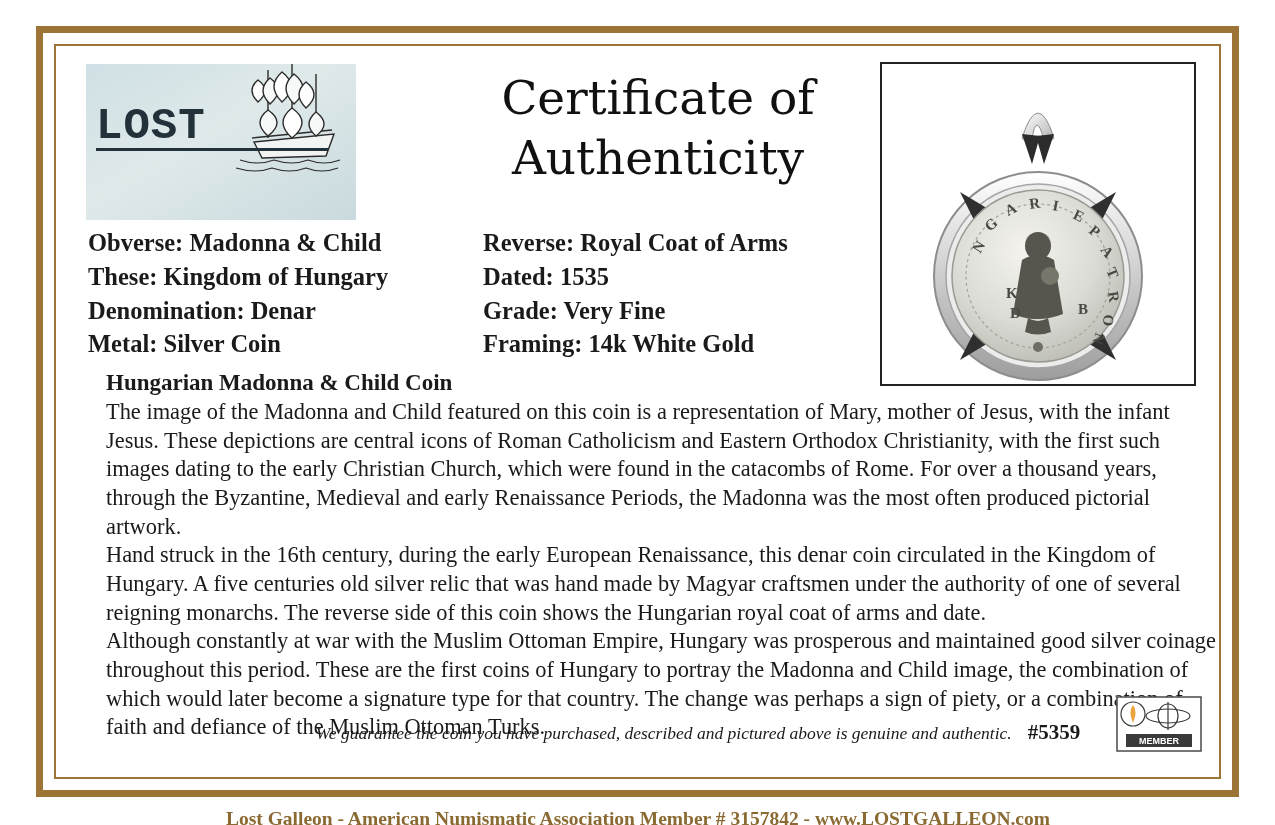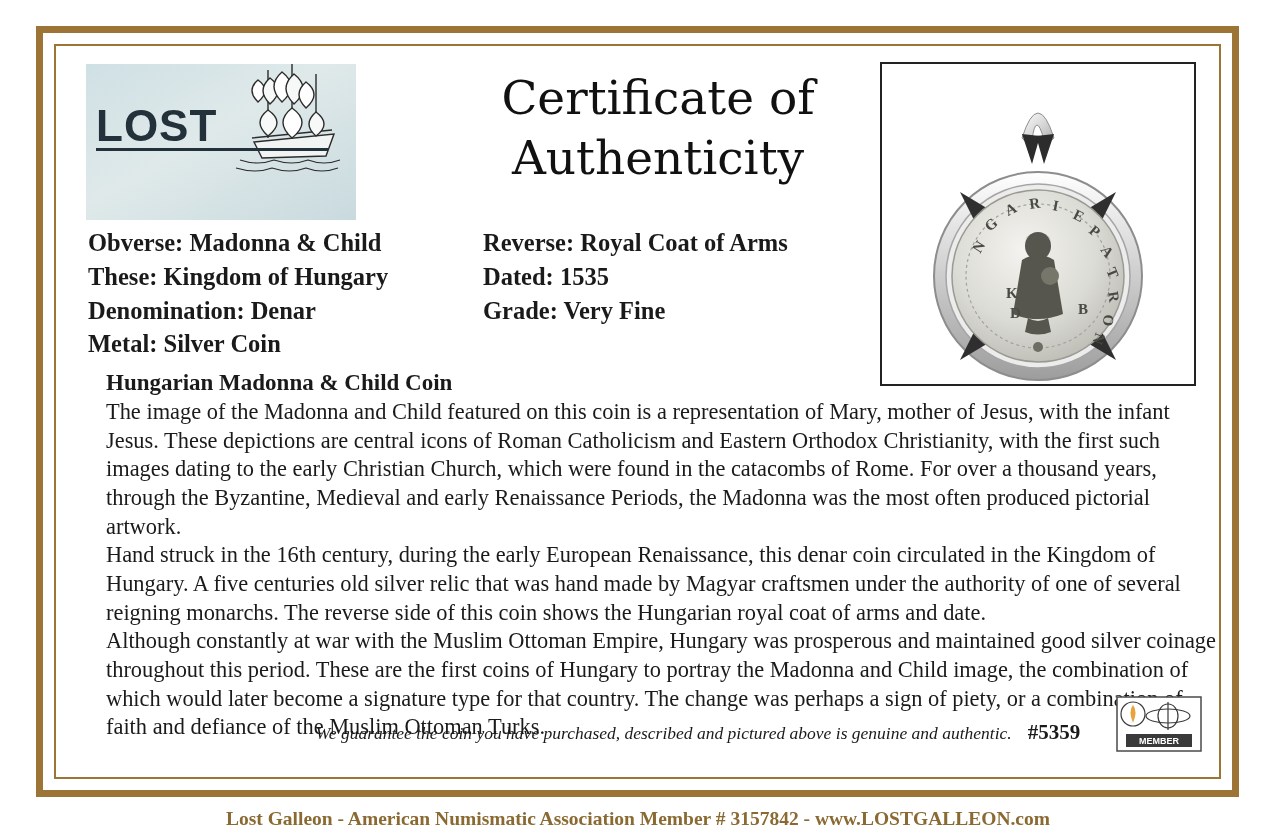--- a/index.html
+++ b/index.html
@@ -63,21 +63,21 @@
     position: absolute;
     right: 4px;
     top: -4px;
     width: 130px;
     height: 120px;
   }
   .logo-text {
     position: absolute;
     left: 10px;
     top: 42px;
-    font-family: Liberation Sans, sans-serif;
+    font-family: Liberation Mono, monospace;
     font-weight: bold;
     color: #23313a;
     line-height: 0.92;
   }
   .logo-text .l1 {
     display: block;
     font-size: 44px;
     letter-spacing: 1px;
   }
   .logo-text .rule {
@@ -336,20 +336,24 @@
         <div class="spec-col-b">
           <span class="spec-label">Grade: </span>
           <span class="spec-value">Very Fine</span>
         </div>
       </div>
       <div class="spec-row">
         <div class="spec-col-a">
           <span class="spec-label">Metal: </span>
           <span class="spec-value">Silver Coin</span>
         </div>
+        <div class="spec-col-b">
+          <span class="spec-label">Framing: </span>
+          <span class="spec-value">14k White Gold</span>
+        </div>
       </div>
     </div>
 
     <div class="body-wrap">
       <div class="body-head">Hungarian Madonna &amp; Child Coin</div>
       <p class="body-par">The image of the Madonna and Child featured on this coin is a representation of Mary, mother of Jesus, with the infant Jesus. These depictions are central icons of Roman Catholicism and Eastern Orthodox Christianity, with the first such images dating to the early Christian Church, which were found in the catacombs of Rome. For over a thousand years, through the Byzantine, Medieval and early Renaissance Periods, the Madonna was the most often produced pictorial artwork.</p>
       <p class="body-par">Hand struck in the 16th century, during the early European Renaissance, this denar coin circulated in the Kingdom of Hungary. A five centuries old silver relic that was hand made by Magyar craftsmen under the authority of one of several reigning monarchs. The reverse side of this coin shows the Hungarian royal coat of arms and date.</p>
       <p class="body-par">Although constantly at war with the Muslim Ottoman Empire, Hungary was prosperous and maintained good silver coinage throughout this period. These are the first coins of Hungary to portray the Madonna and Child image, the combination of which would later become a signature type for that country. The change was perhaps a sign of piety, or a combination of faith and defiance of the Muslim Ottoman Turks.</p>
     </div>
 

